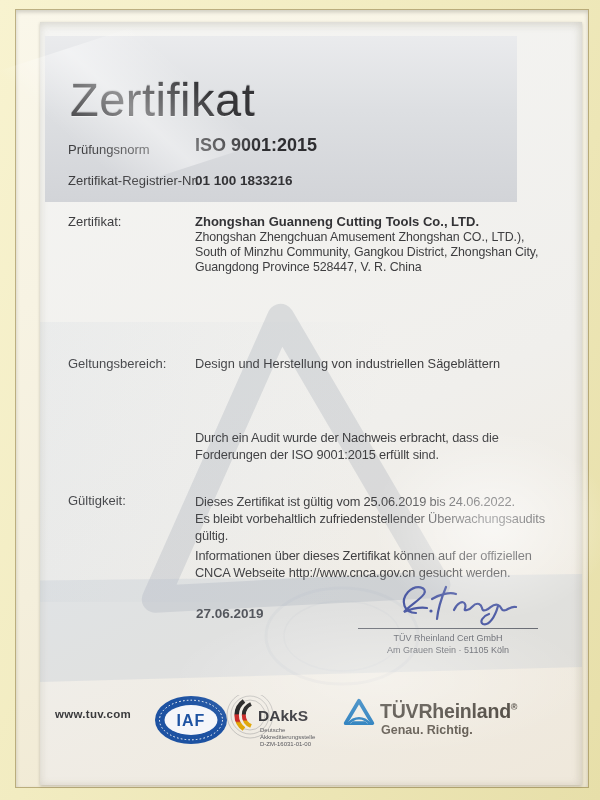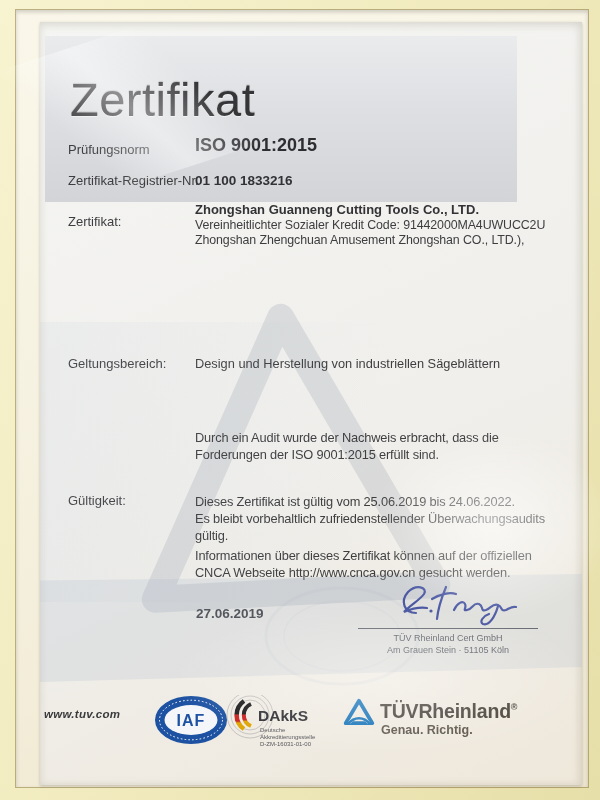--- a/index.html
+++ b/index.html
@@ -28,22 +28,22 @@
   .company-name{font-weight:700;font-size:13px;color:#333336;margin-bottom:1px;}
   .lines div{white-space:nowrap;}
   .company-lines div{font-size:12.4px;line-height:15.2px;letter-spacing:-.1px;}
   .para div{font-size:12.8px;line-height:17.2px;letter-spacing:-.15px;}
   .scope-val{top:334px;width:370px;}
   .date{position:absolute;left:156px;top:584px;font-size:13.5px;font-weight:600;color:#38383b;}
   .sig-svg{position:absolute;left:350px;top:557px;width:138px;height:50px;}
   .sig-line{position:absolute;left:318px;top:606px;width:180px;border-top:1.5px solid #55555a;}
   .issuer{position:absolute;left:316px;top:611px;width:184px;text-align:center;
           font-size:9px;line-height:11.5px;color:#4a4a4e;}
-  .website{position:absolute;left:4px;top:686px;font-size:11.5px;font-weight:700;
-           letter-spacing:.3px;color:#3a3a3c;font-style:italic;}
+  .website{position:absolute;left:15px;top:686px;font-size:11.5px;font-weight:700;
+           letter-spacing:.3px;color:#3a3a3c;}
   .iaf{position:absolute;left:112px;top:671px;}
   .dakks{position:absolute;left:180px;top:673px;}
   .tuv-logo{position:absolute;left:303px;top:675px;}
   .tuv-brand{position:absolute;left:340px;top:678px;font-size:19.5px;font-weight:700;
              letter-spacing:-.2px;color:#474139;}
   .tuv-brand .reg{font-size:9px;vertical-align:8px;}
   .tuv-tagline{position:absolute;left:341px;top:701px;font-size:12.5px;font-weight:700;color:#5c554b;}
   
   .wm-triangle{position:absolute;left:60px;top:270px;opacity:.32;transform:rotate(-3deg);}
   .wm-stamp{position:absolute;left:222px;top:562px;opacity:.5;}
@@ -79,25 +79,26 @@
 
     <div class="title">Zertifikat</div>
 
     <div class="lbl" style="top:120px">Prüfungsnorm</div>
     <div class="val iso-val">ISO 9001:2015</div>
 
     <div class="lbl" style="top:151px">Zertifikat-Registrier-Nr.</div>
     <div class="val reg-val">01 100 1833216</div>
 
     <div class="lbl" style="top:192px">Zertifikat:</div>
-    <div class="val" style="top:180px;width:372px">
+    <div class="val" style="top:192px;width:372px">
       <div class="company-name">Zhongshan Guanneng Cutting Tools Co., LTD.</div>
       <div class="lines company-lines">
-          <div>Vereinheitlichter Sozialer Kredit Code: 91442000MA4UWUCC2U</div>
           <div>Zhongshan Zhengchuan Amusement Zhongshan CO., LTD.),</div>
+          <div>South of Minzhu Community, Gangkou District, Zhongshan City,</div>
+          <div>Guangdong Province 528447, V. R. China</div>
         </div>
     </div>
 
     <div class="lbl" style="top:334px">Geltungsbereich:</div>
     <div class="val scope-val">Design und Herstellung von industriellen Sägeblättern</div>
 
     <div class="val lines para" style="top:407px">
         <div>Durch ein Audit wurde der Nachweis erbracht, dass die</div>
         <div>Forderungen der ISO 9001:2015 erfüllt sind.</div>
       </div>

